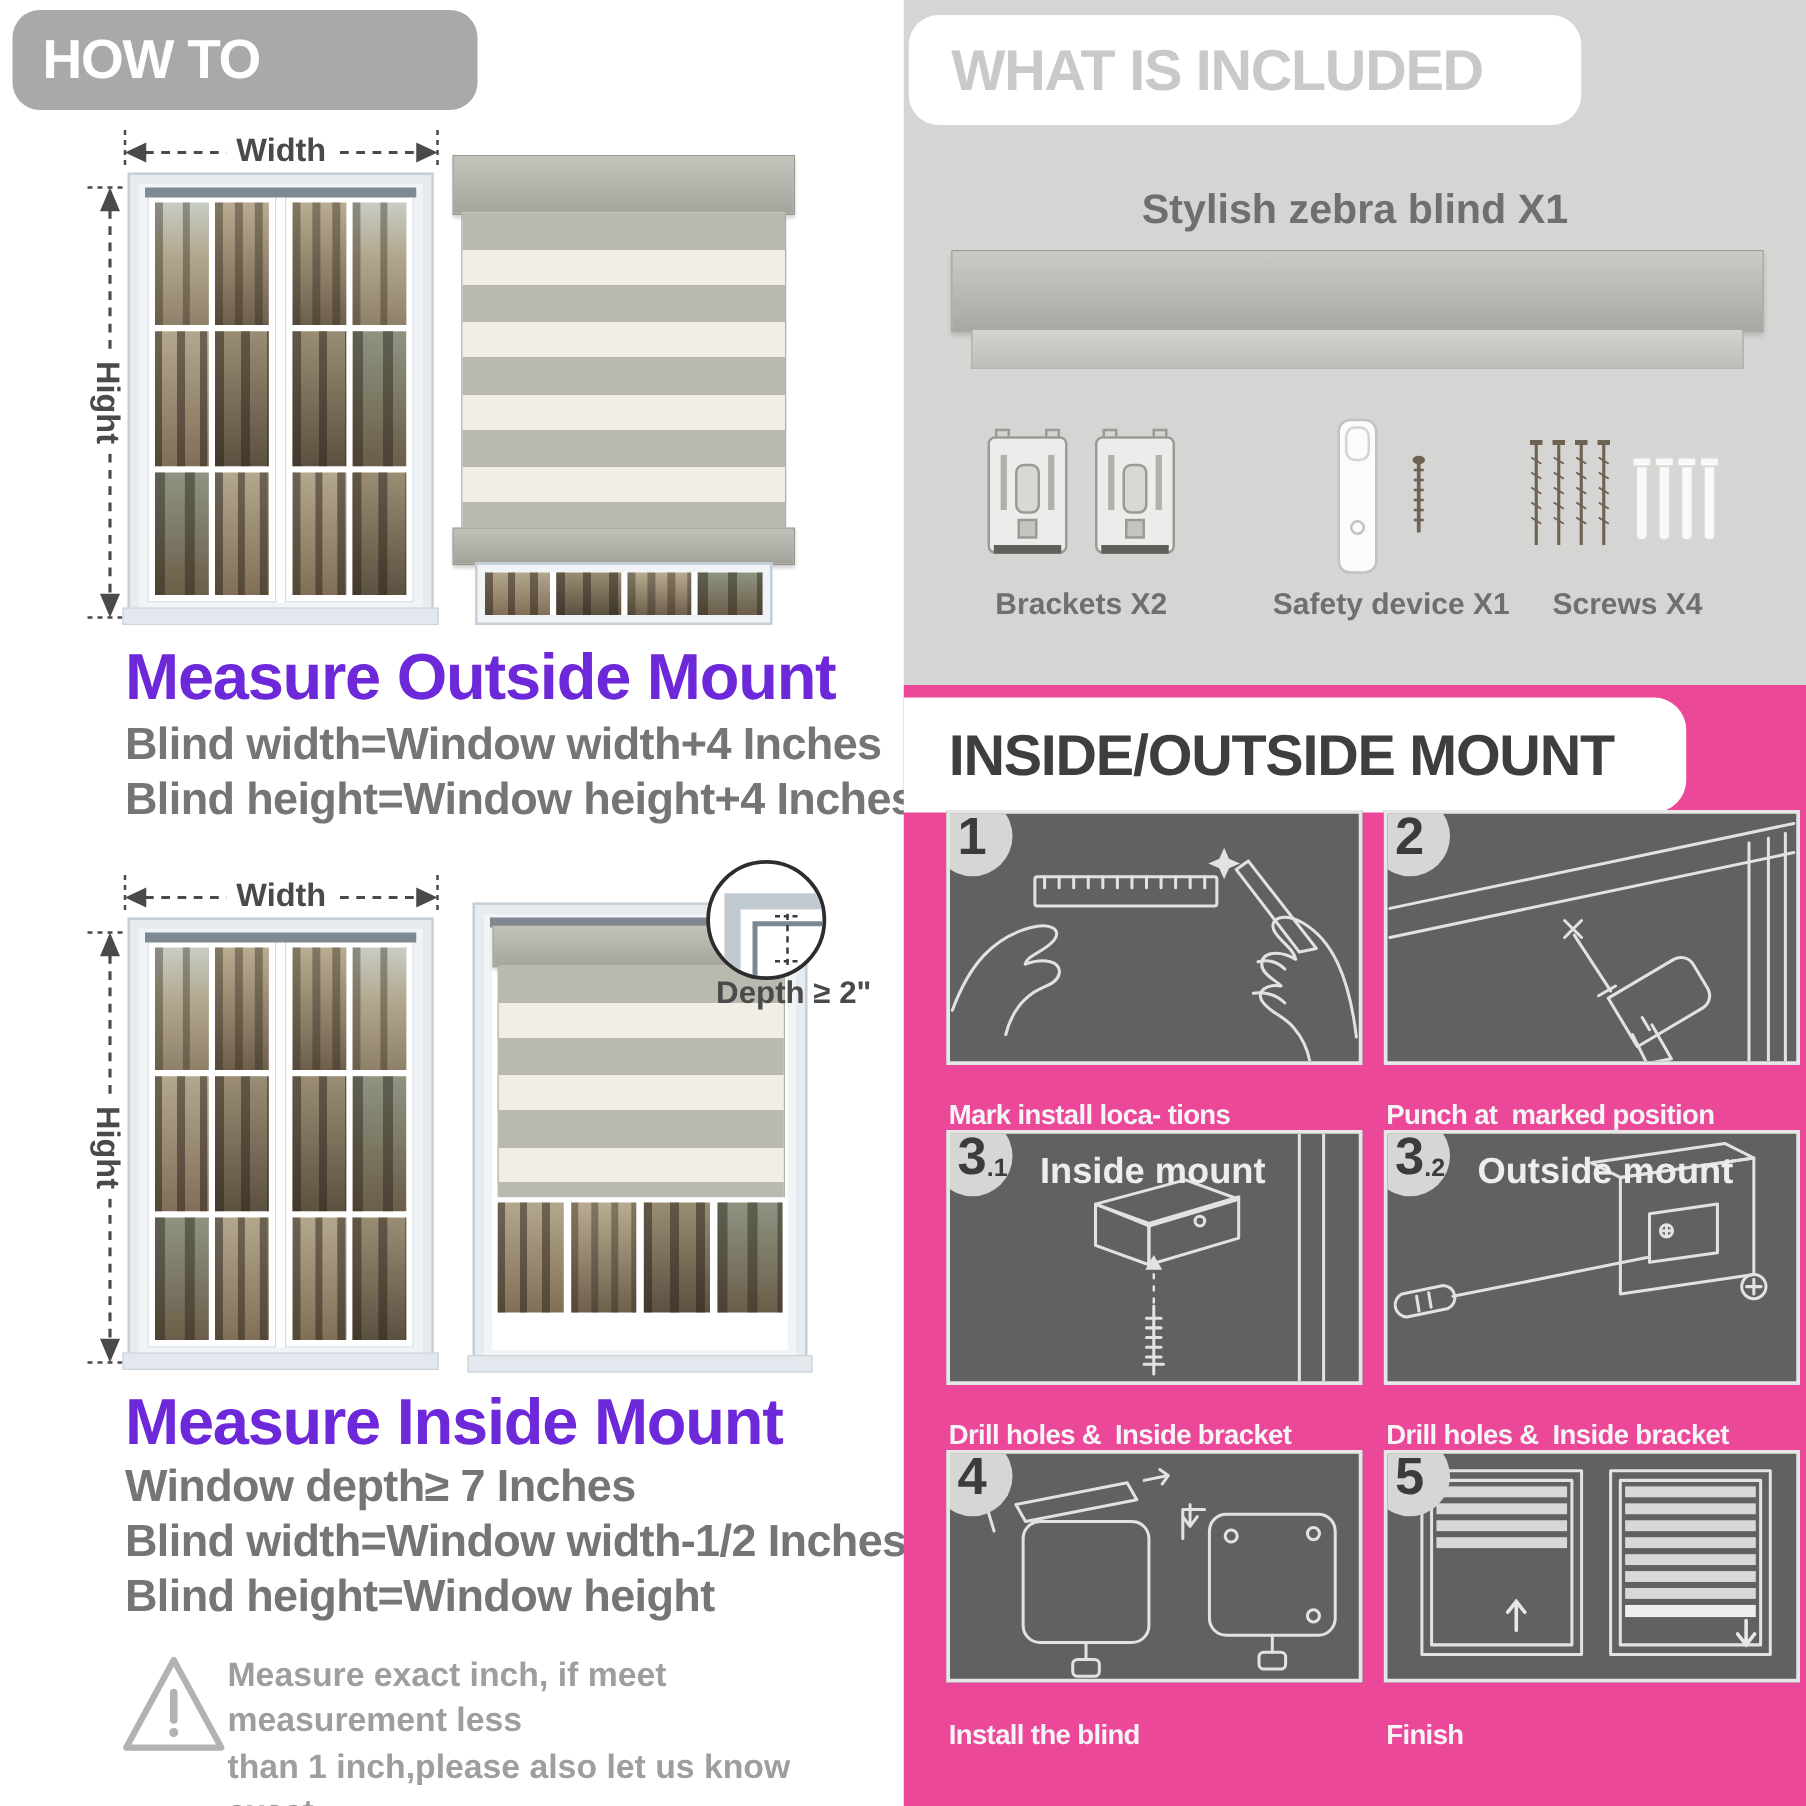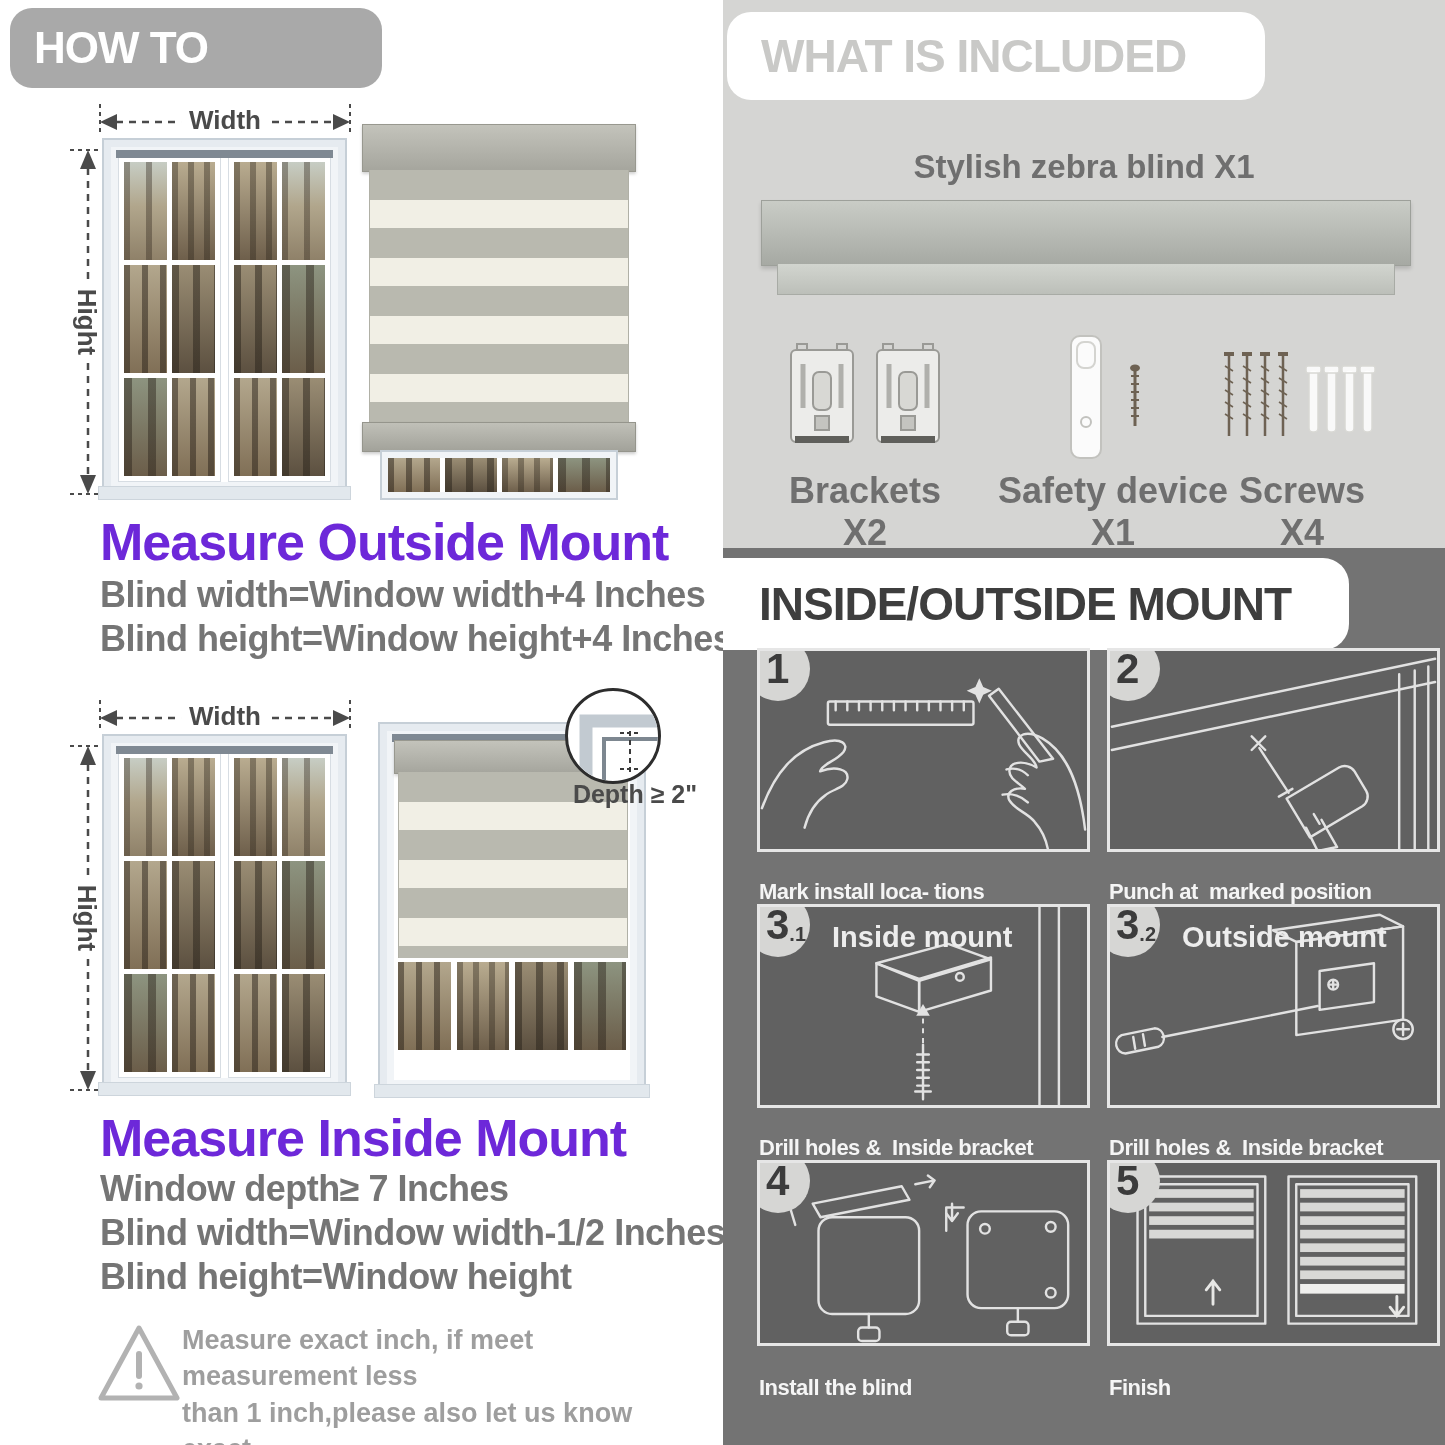--- a/index.html
+++ b/index.html
@@ -4,21 +4,21 @@
 <style>
   html,body{margin:0;padding:0;background:#fff;}
   .canvas{position:relative;width:1445px;height:1445px;background:#ffffff;overflow:hidden;
           font-family:"Liberation Sans",sans-serif;}
   .abs{position:absolute;}
 
   
   .banner-left{left:10px;top:8px;width:348px;height:80px;background:#a9a9a9;border-radius:22px;
     color:#ffffff;font-weight:700;font-size:44px;line-height:80px;padding-left:24px;letter-spacing:-1px;}
   .panel-light{left:723px;top:0;width:722px;height:548px;background:#d5d5d3;}
-  .panel-dark{left:723px;top:548px;width:722px;height:897px;background:#737373;}
+  .panel-dark{left:723px;top:548px;width:722px;height:897px;background:#ec4899;}
   .banner-included{left:4px;top:12px;width:504px;height:88px;background:#ffffff;border-radius:24px;
     color:#c9c9c7;font-weight:700;font-size:46px;line-height:88px;padding-left:34px;letter-spacing:-1px;}
   .banner-mount{left:0;top:10px;width:590px;height:92px;background:#ffffff;border-radius:0 26px 26px 0;
     color:#3e3e3e;font-weight:700;font-size:46px;line-height:92px;padding-left:36px;letter-spacing:-1px;}
 
   
   .h-measure{font-weight:700;font-size:52px;color:#6d28d9;letter-spacing:-1px;}
   .t-formula{font-weight:700;font-size:36px;color:#757575;letter-spacing:-0.5px;text-align:center;}
   .t-warning{font-weight:700;font-size:27px;color:#9e9e9e;line-height:1.35;}
   .dim-label{font-weight:700;font-size:26px;color:#4a4a4a;background:#ffffff;padding:0 8px;}
@@ -41,21 +41,21 @@
   .zfabric{background:repeating-linear-gradient(180deg,#b9b9af 0 30px,#f1efe5 30px 58px);border-left:1px solid #b0b0a6;border-right:1px solid #b0b0a6;}
   .zrail{background:linear-gradient(180deg,#c0c0b8,#a2a29a);border:1px solid #95958c;box-shadow:0 2px 3px rgba(0,0,0,.2);}
   .under-window{background:#f1f4f7;border:2px solid #c6cfd7;padding:6px;box-sizing:border-box;}
   .under-glass{display:grid;grid-template-columns:1fr 1fr 1fr 1fr;gap:5px;background:#fff;width:100%;height:100%;}
 
   
   .detail-circle{border-radius:50%;background:#ffffff;border:3px solid #2d2d2d;overflow:hidden;}
 
   
   .t-blind-label{font-weight:700;font-size:33px;color:#6f6f6f;text-align:center;}
-  .t-item-label{font-weight:700;font-size:36px;color:#6f6f6f;text-align:center;}
+  .t-item-label{font-weight:700;font-size:24px;color:#6f6f6f;text-align:center;}
   .headrail-top{background:linear-gradient(180deg,#c9ccc6 0%,#b6b9b3 55%,#a6a9a3 100%);border:1px solid #9da09a;box-shadow:0 3px 4px rgba(0,0,0,.15);}
   .headrail-bot{background:linear-gradient(180deg,#d2d5cf,#bcbfb9);border:1px solid #a8aba5;border-top:none;}
 
   
   .step-panel{position:absolute;border:3px solid #e6e6e6;background:#616161;overflow:hidden;box-sizing:border-box;}
   .badge{position:absolute;left:-14px;top:-14px;width:64px;height:64px;border-radius:50%;background:#d6d6d4;}
   .badge .num{position:absolute;left:20px;top:8px;font-weight:700;font-size:42px;color:#3c3c3c;}
   .badge .sub{font-size:20px;display:inline-block;transform:translateY(2px);}
   .step-title{position:absolute;left:72px;top:14px;font-weight:700;font-size:29px;color:#ededed;}
   .step-caption{position:absolute;font-weight:700;font-size:22px;color:#f5f5f5;white-space:pre-wrap;letter-spacing:-0.5px;margin-top:17px;}

